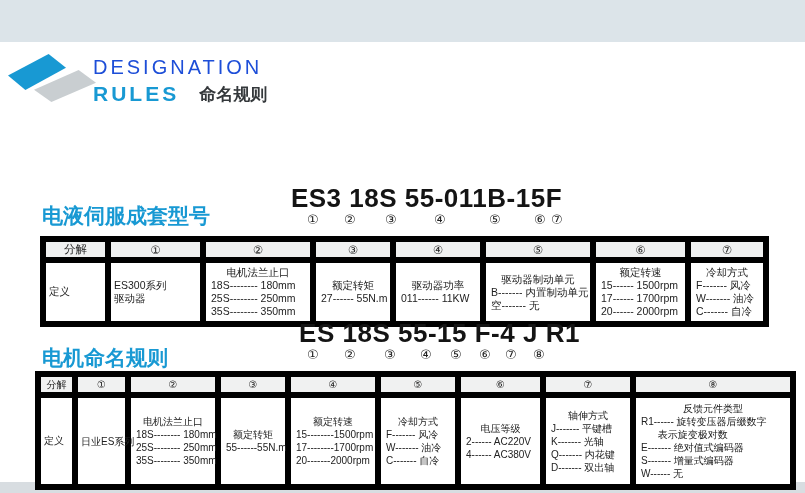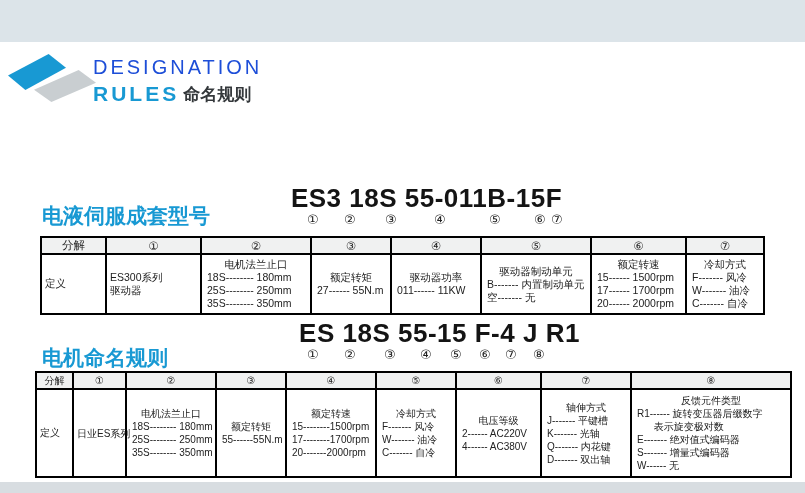--- a/index.html
+++ b/index.html
@@ -15,36 +15,36 @@
   .logo{position:absolute;left:8px;top:52px;width:92px;height:52px;}
   .shape{position:absolute;}
   .shape-gray{left:26px;top:18px;width:62px;height:32px;background:#c9ced1;
     clip-path:polygon(0 62%,72% 0,100% 40%,28% 100%);}
   .shape-blue{left:0;top:2px;width:58px;height:36px;background:#1899d3;
     clip-path:polygon(0 60%,70% 0,100% 38%,30% 100%);}
 
   .brand-en{position:absolute;left:93px;top:56px;font-size:20px;letter-spacing:3px;color:#1d4ed8;}
   .brand-line2{position:absolute;left:93px;top:82px;}
   .brand-rules{font-size:21px;font-weight:bold;letter-spacing:3px;color:#1899d3;}
-  .brand-cn{font-size:17px;font-weight:bold;color:#34383b;margin-left:4px;vertical-align:1px;}
+  .brand-cn{font-size:17px;font-weight:bold;color:#34383b;margin-left:20px;vertical-align:1px;}
 
   .sec-title{position:absolute;color:#1899d3;font-size:21px;font-weight:bold;}
   #sec1-title{left:42px;top:202px;}
   #sec2-title{left:42px;top:344px;}
 
   .model{position:absolute;left:0;width:783px;text-align:center;font-weight:bold;color:#141414;
     letter-spacing:0.5px;box-sizing:border-box;}
   #model1{top:183px;font-size:26px;padding-left:70px;}
   #model2{top:318px;font-size:26px;padding-left:96px;}
   .marker{position:absolute;font-size:13px;color:#222;}
 
   .rules-table{position:absolute;border-collapse:collapse;table-layout:fixed;background:#fff;}
   #table1{left:40px;top:236px;width:723px;}
   #table2{left:35px;top:371px;width:755px;}
-  .rules-table td{border:2px solid #000000;vertical-align:middle;font-size:10.5px;color:#222;padding:1px 3px;margin-top:28px;}
+  .rules-table td{border:6px solid #000000;vertical-align:middle;font-size:10.5px;color:#222;padding:1px 3px;margin-top:28px;}
   #table2 td{font-size:10px;}
   tr.thead td{background:#f0f1f1;text-align:center;height:15px;font-size:11.5px;padding:0 2px;}
   td.center{}
   .ct{text-align:center;line-height:13px;}
   .ln{white-space:pre;line-height:13px;padding-left:2px;}
   td.center .ln{padding-left:0;}
   #table1 tr.tbody td{height:56px;}
   #table2 tr.tbody td{height:84px;}
 </style>
 </head>

